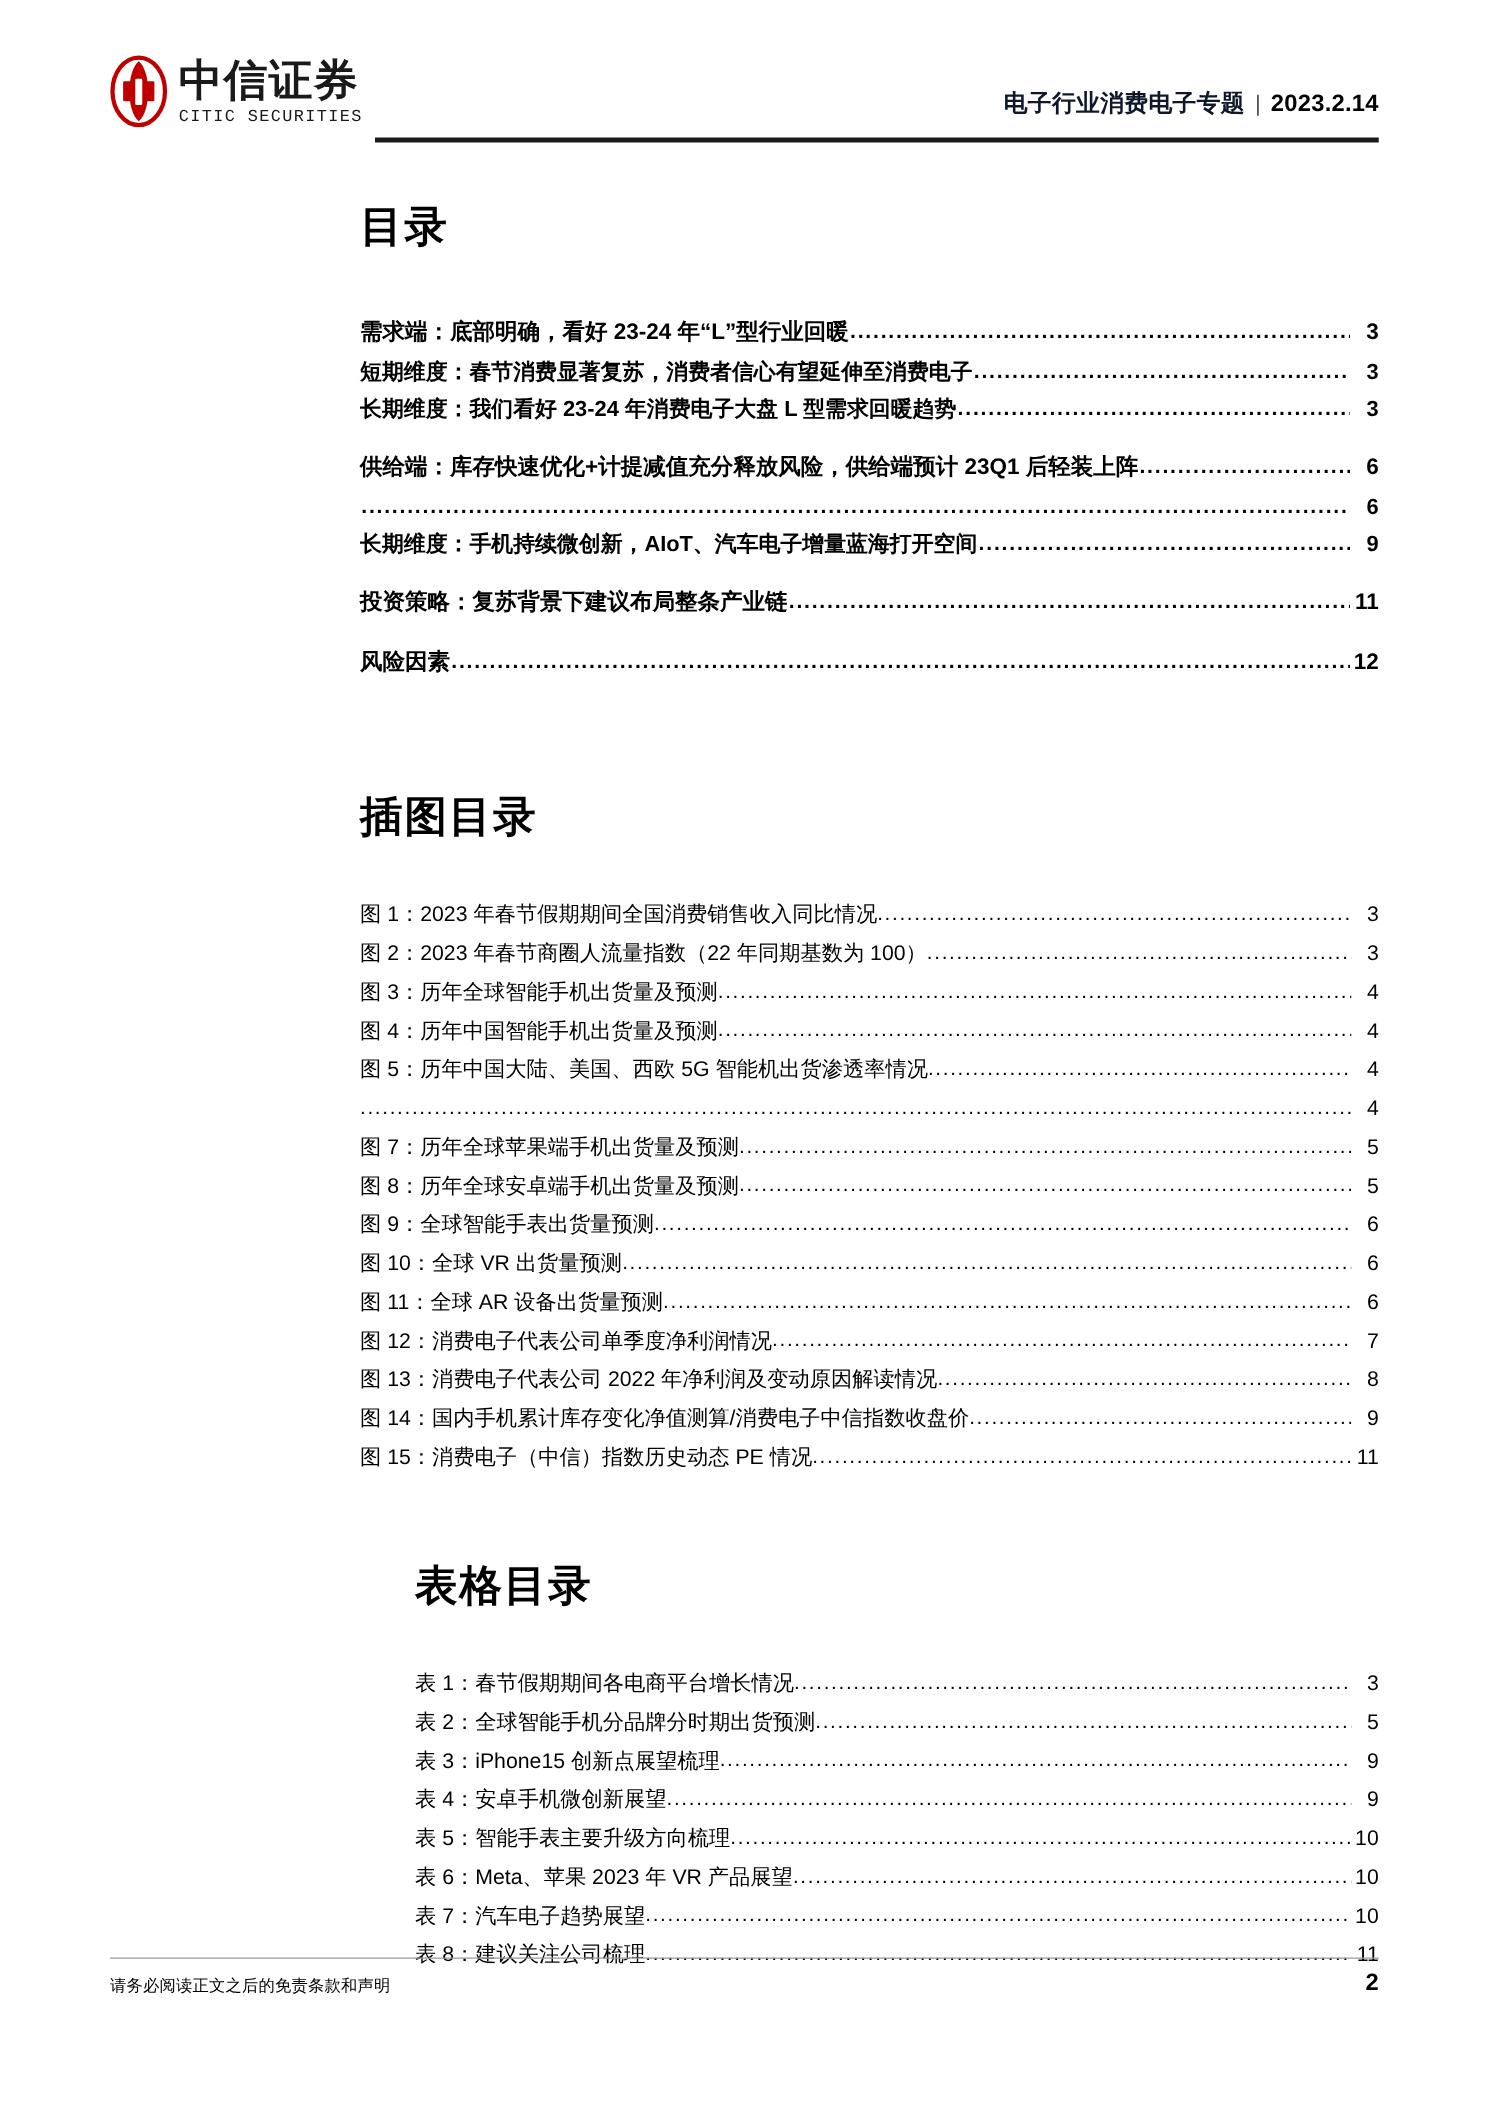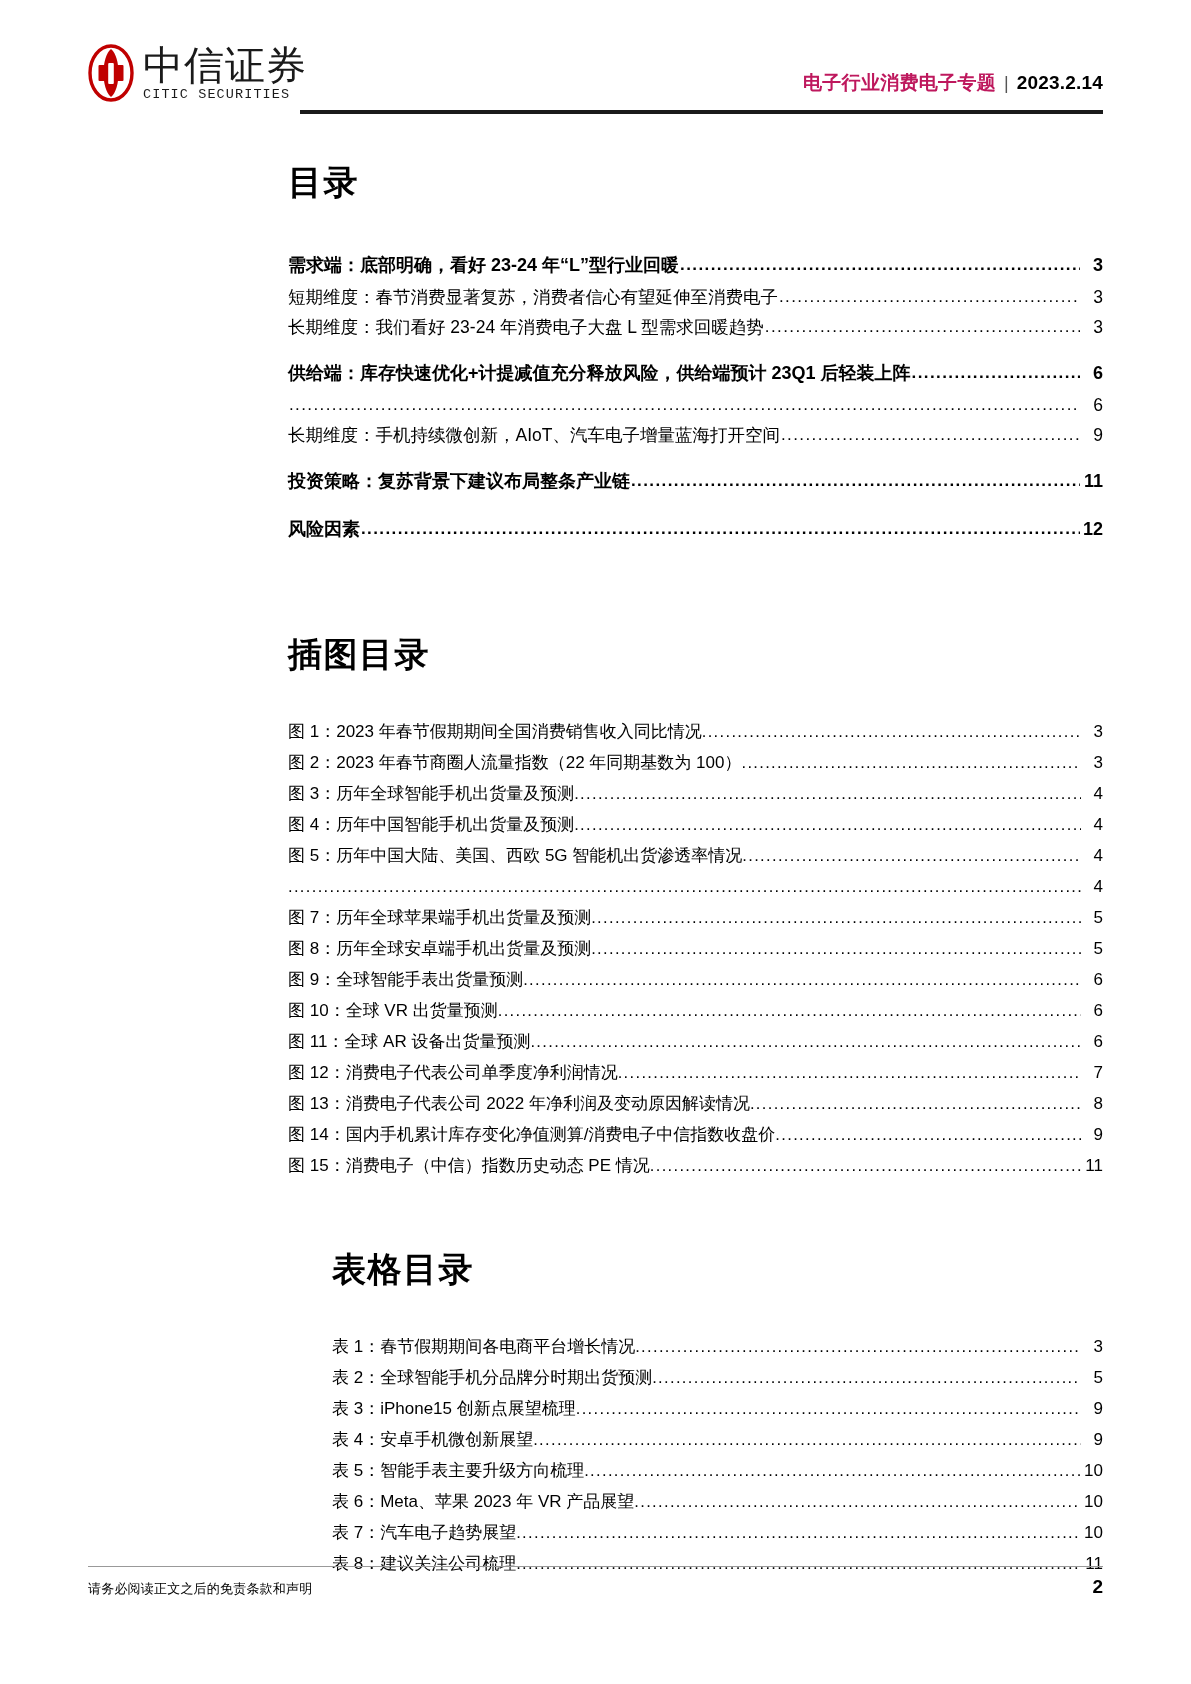--- a/index.html
+++ b/index.html
@@ -45,22 +45,22 @@
   }
   .logo-mark svg { display: block; }
   .logo-text {
     display: flex;
     flex-direction: column;
     justify-content: flex-start;
     padding-top: 1px;
   }
   .logo-cn {
     font-family: "DejaVu Serif", "Liberation Serif", serif;
-    font-size: 40px;
-    font-weight: 400;
+    font-size: 35px;
+    font-weight: 700;
     line-height: 40px;
     letter-spacing: 1px;
     color: #1a1a1a;
     white-space: nowrap;
   }
   .logo-en {
     font-family: Liberation Mono, monospace;
     font-size: 13.5px;
     letter-spacing: 1.1px;
     color: #1a1a1a;
@@ -70,21 +70,21 @@
   }
   .header-right {
     position: absolute;
     right: 0;
     top: 26px;
     display: flex;
     align-items: baseline;
     white-space: nowrap;
   }
   .header-topic {
-    color: #be185d;
+    color: #0f172a;
     font-size: 19px;
     font-weight: 700;
     letter-spacing: 0.3px;
   }
   .header-sep {
     color: #555555;
     font-size: 18px;
     margin: 0 8px;
     font-weight: 400;
   }
@@ -153,21 +153,21 @@
   }
 
   .toc-row.major {
     font-weight: 700;
     font-size: 18px;
     line-height: 34px;
   }
   .toc-row.major .dots { font-weight: 700; }
   .toc-row.major .pg { font-weight: 700; }
 
-  .toc-row.minor { font-weight: 400; }
+  .toc-row.minor { font-weight: 700; }
 
   .listrow {
     display: flex;
     align-items: center;
     width: 100%;
     font-size: 17px;
     line-height: 31px;
     color: #000000;
   }
   .listrow .lbl { white-space: nowrap; }

